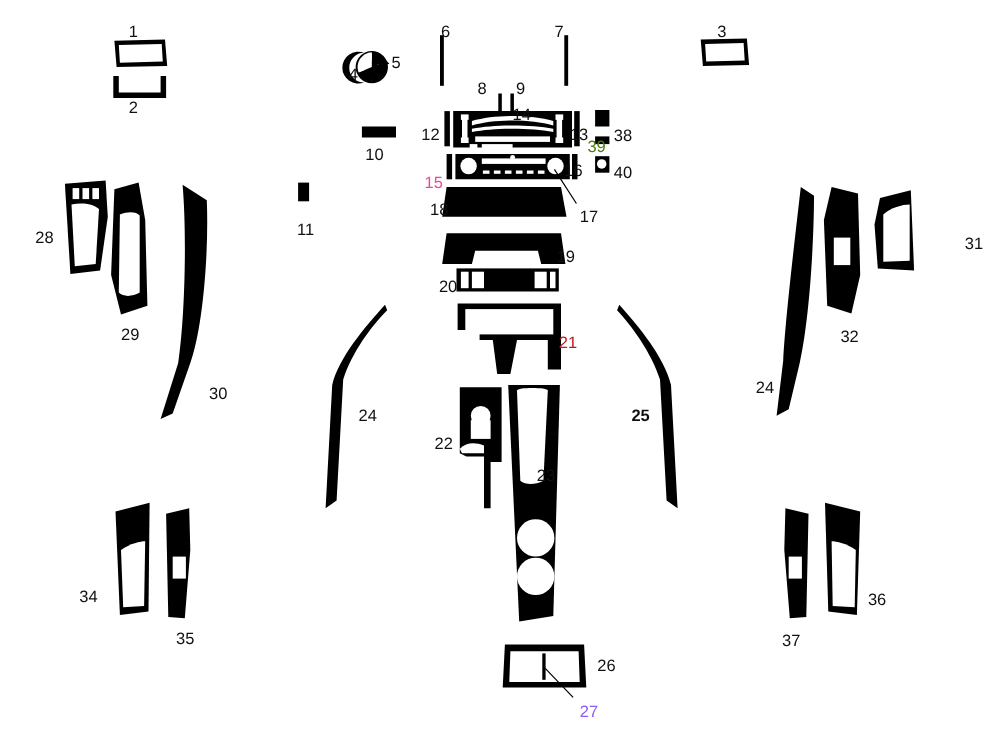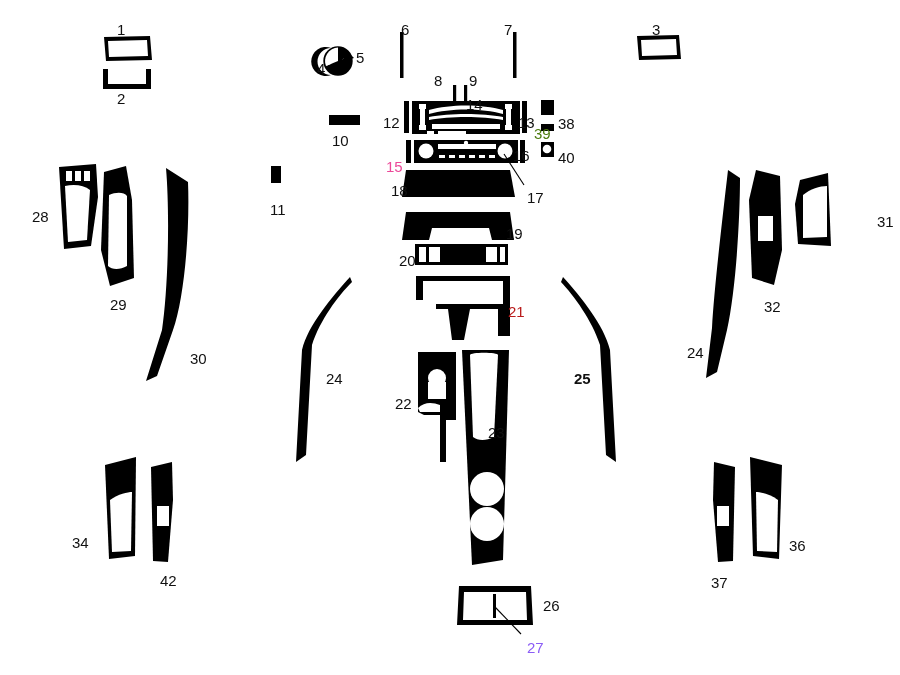--- a/index.html
+++ b/index.html
@@ -252,20 +252,20 @@
   <span class="lbl" style="left: 574px; top: 371px; color: rgb(17, 17, 17); font-weight: bold;">25</span>
   <span class="lbl" style="left: 543px; top: 598px; color: rgb(17, 17, 17);">26</span>
   <span class="lbl" style="left: 527px; top: 640px; color: #8b5cf6;">27</span>
   <span class="lbl" style="left: 32px; top: 209px; color: rgb(17, 17, 17);">28</span>
   <span class="lbl" style="left: 110px; top: 297px; color: rgb(17, 17, 17);">29</span>
   <span class="lbl" style="left: 190px; top: 351px; color: rgb(17, 17, 17);">30</span>
   <span class="lbl" style="left: 877px; top: 214px; color: rgb(17, 17, 17);">31</span>
   <span class="lbl" style="left: 764px; top: 299px; color: rgb(17, 17, 17);">32</span>
   <span class="lbl" style="left: 687px; top: 345px; color: rgb(17, 17, 17);">24</span>
   <span class="lbl" style="left: 72px; top: 535px; color: rgb(17, 17, 17);">34</span>
-  <span class="lbl" style="left: 160px; top: 573px; color: rgb(17, 17, 17);">42</span>
+  <span class="lbl" style="left: 160px; top: 573px; color: rgb(17, 17, 17);">35</span>
   <span class="lbl" style="left: 789px; top: 538px; color: rgb(17, 17, 17);">36</span>
   <span class="lbl" style="left: 711px; top: 575px; color: rgb(17, 17, 17);">37</span>
   <span class="lbl" style="left: 558px; top: 116px; color: rgb(17, 17, 17);">38</span>
   <span class="lbl" style="left: 534px; top: 126px; color: #4d7c0f;">39</span>
   <span class="lbl" style="left: 558px; top: 150px; color: rgb(17, 17, 17);">40</span>
 
 </div>
 
 </body></html>

